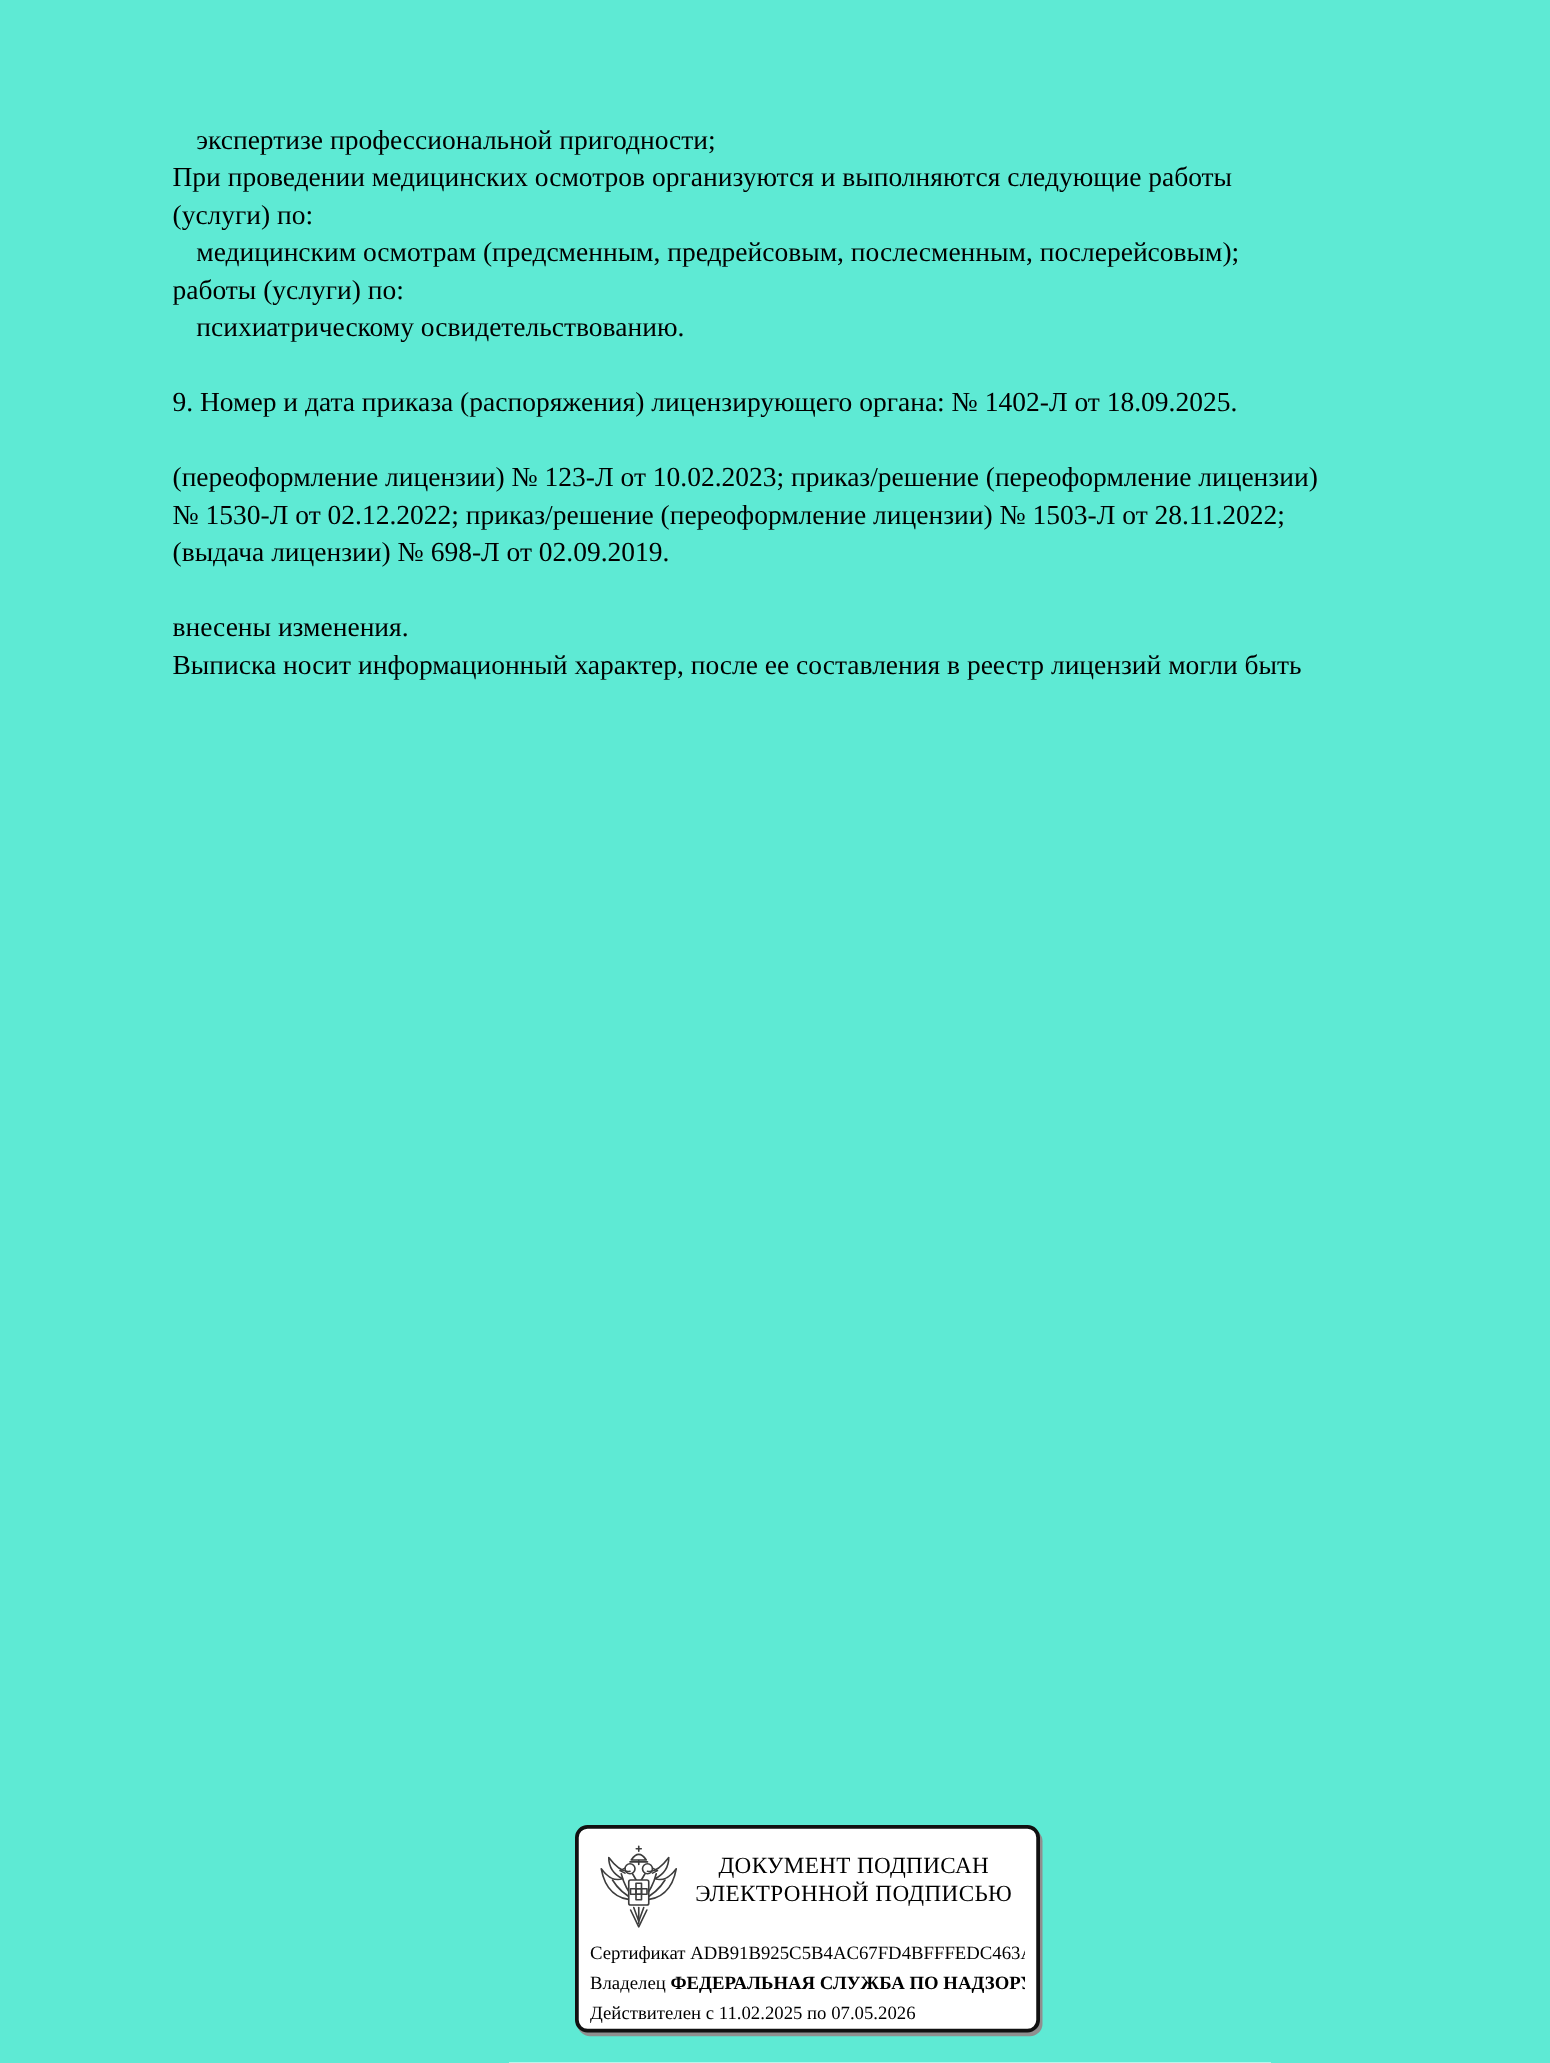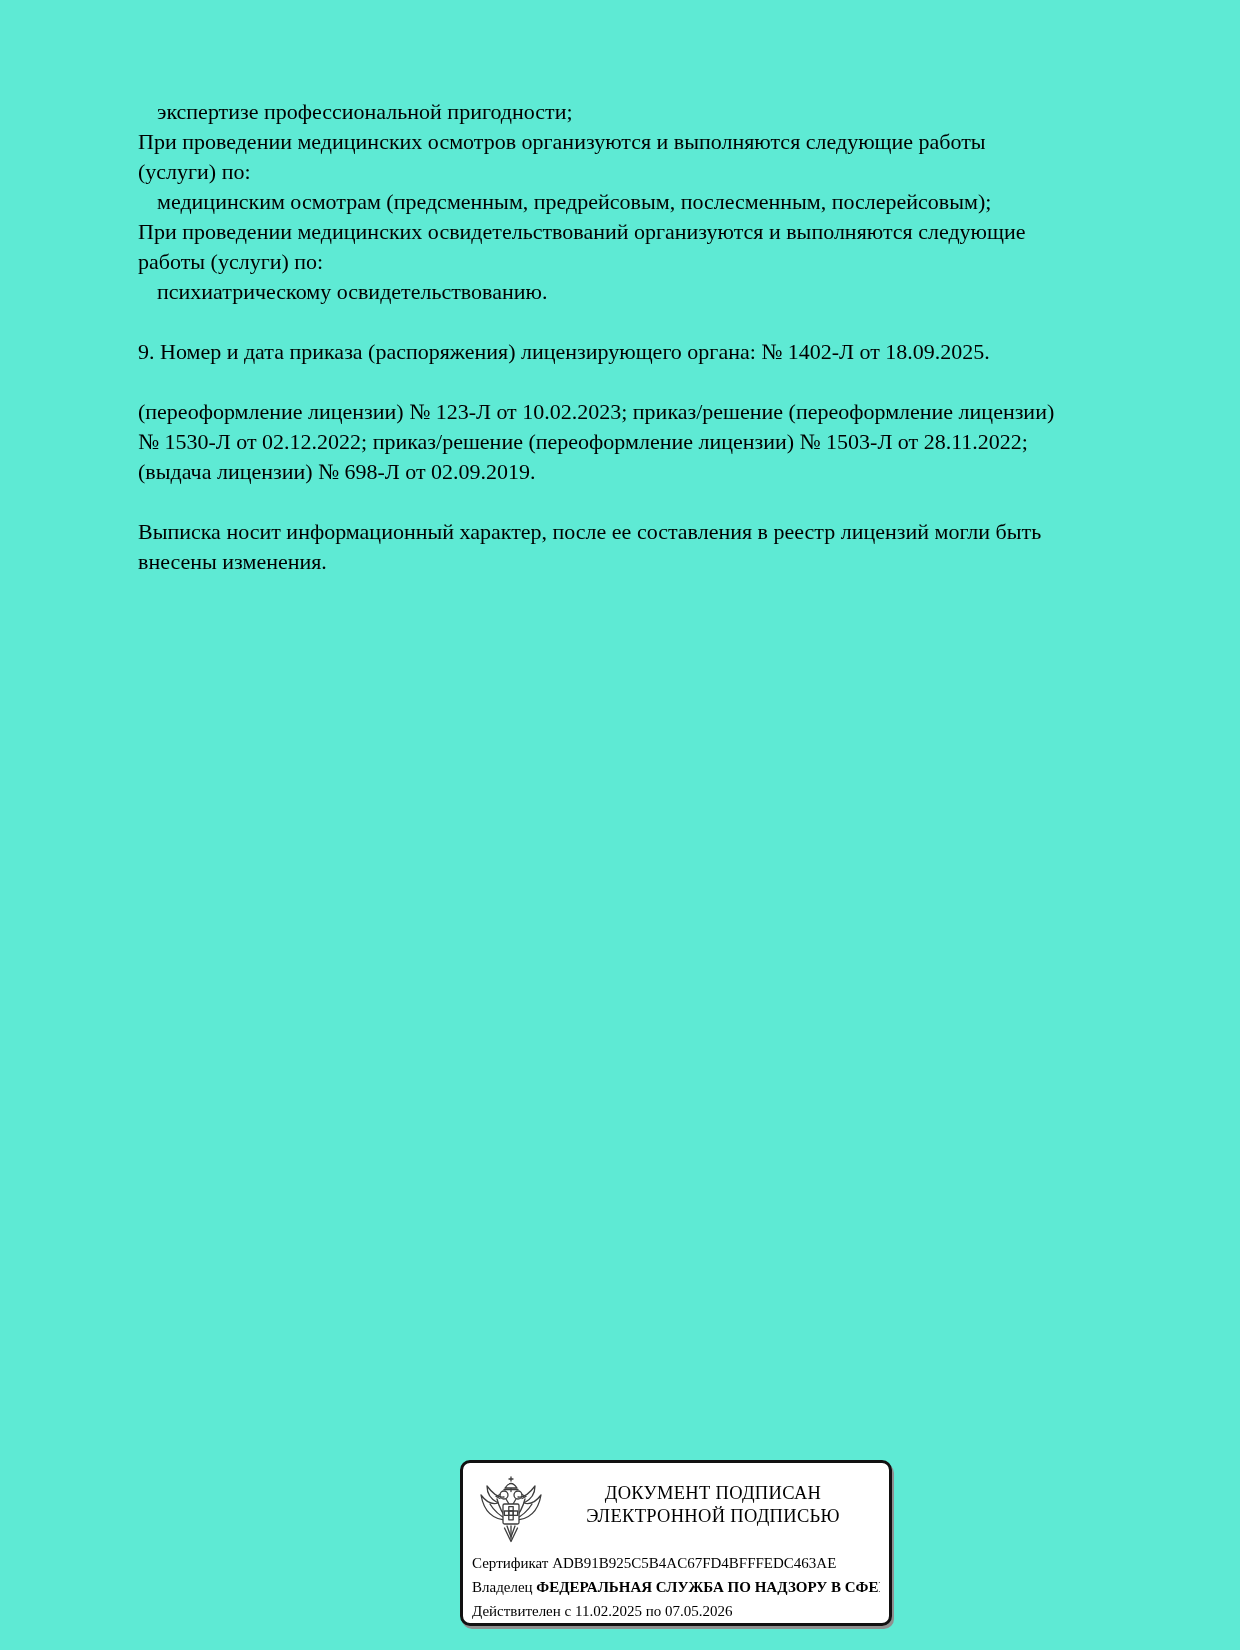--- a/index.html
+++ b/index.html
@@ -25,21 +25,21 @@
   }
   .paragraph { margin: 0 0 30px 0; }
   .paragraph:last-child { margin-bottom: 0; }
   .line { white-space: pre; }
   .line.indent { padding-left: 19px; }
 
   .stamp {
     position: absolute;
     left: 460px;
     top: 1460px;
-    width: 432px;
+    width: 372px;
     height: 166px;
     box-sizing: border-box;
     border: 3px solid #111111;
     border-radius: 10px;
     background: #ffffff;
     box-shadow: 2px 3px 0 #8f8f8f;
     padding: 10px 9px 0 9px;
     overflow: hidden;
   }
   .stamp-top {
@@ -74,35 +74,34 @@
 <body>
 
 <div class="page">
 
   <div class="text-block">
       <div class="paragraph">
         <div class="line indent">экспертизе профессиональной пригодности;</div>
         <div class="line">При проведении медицинских осмотров организуются и выполняются следующие работы</div>
         <div class="line">(услуги) по:</div>
         <div class="line indent">медицинским осмотрам (предсменным, предрейсовым, послесменным, послерейсовым);</div>
-        <div class="line">При проведении медицинских освидетельствований организуются и выполняются следующие</div>
         <div class="line">работы (услуги) по:</div>
         <div class="line indent">психиатрическому освидетельствованию.</div>
       </div>
       <div class="paragraph">
         <div class="line">9. Номер и дата приказа (распоряжения) лицензирующего органа: № 1402-Л от 18.09.2025.</div>
       </div>
       <div class="paragraph">
         <div class="line">(переоформление лицензии) № 123-Л от 10.02.2023; приказ/решение (переоформление лицензии)</div>
         <div class="line">№ 1530-Л от 02.12.2022; приказ/решение (переоформление лицензии) № 1503-Л от 28.11.2022;</div>
         <div class="line">(выдача лицензии) № 698-Л от 02.09.2019.</div>
       </div>
       <div class="paragraph">
+        <div class="line">внесены изменения.</div>
         <div class="line">Выписка носит информационный характер, после ее составления в реестр лицензий могли быть</div>
-        <div class="line">внесены изменения.</div>
       </div>
     </div>
 
   <div class="stamp">
     <div class="stamp-top">
       <svg class="stamp-emblem" viewBox="0 0 70 70" fill="none" stroke="#3d3d3d" stroke-width="1.3" stroke-linecap="round" stroke-linejoin="round">
 
         <path d="M35,2 v4 M33,4 h4"></path>
         <path d="M29,13 Q35,4 41,13 Z"></path>
         <path d="M28,14.5 h14"></path>

